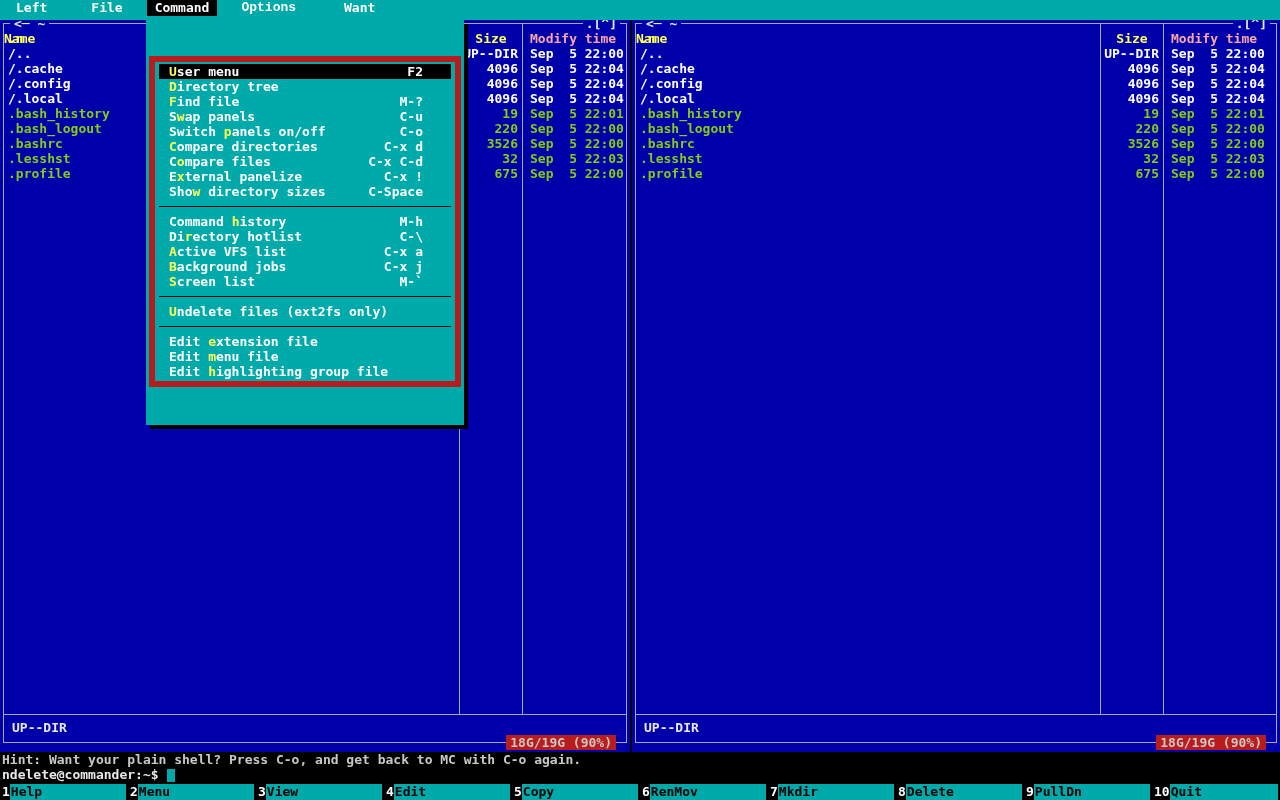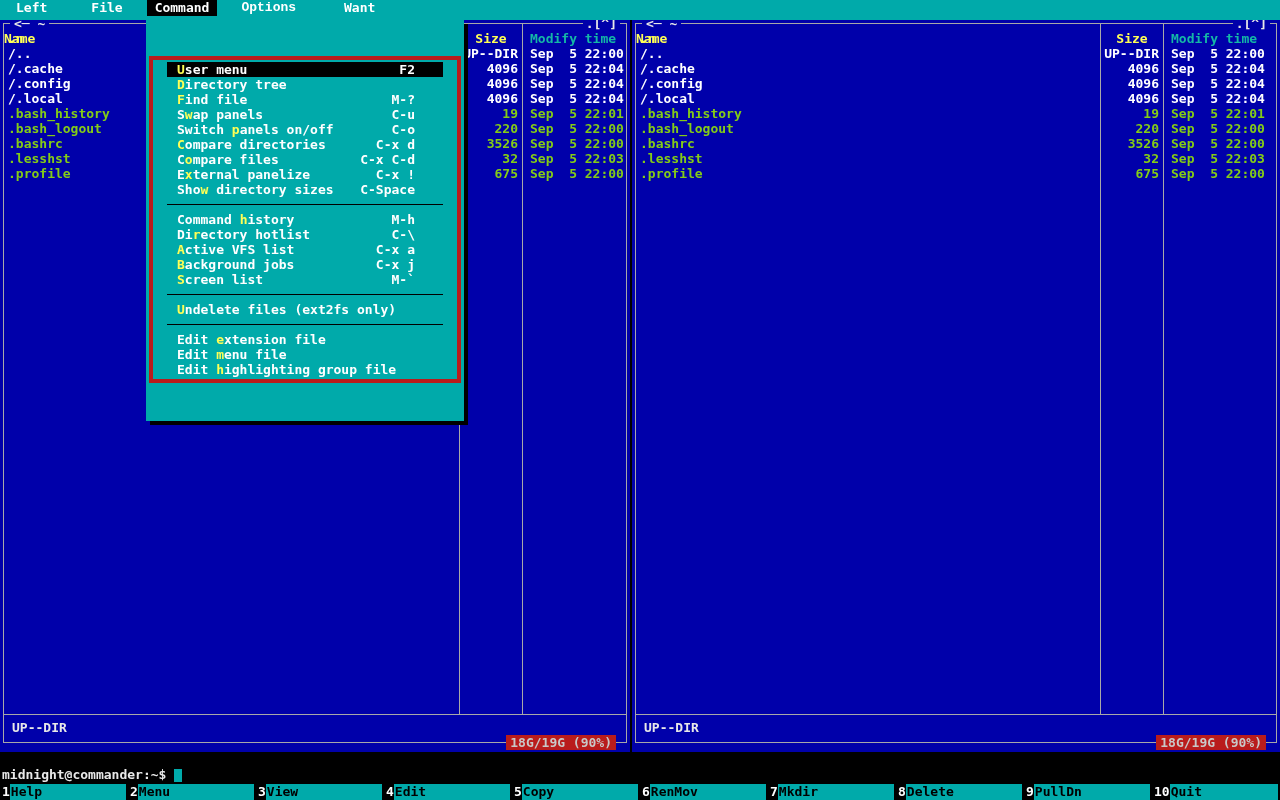--- a/index.html
+++ b/index.html
@@ -20,21 +20,21 @@
   
   .panel { position:absolute; top:16px; height:736px; background:#0000AA; }
   .panel.left  { left:0;   width:630px; }
   .panel.right { left:632px; width:648px; }
   .p-frame { position:absolute; left:3px; right:3px; top:7px; bottom:9px; border:1px solid #A8A8A8; }
   .p-path   { position:absolute; top:0; left:10px;  height:15px; background:#0000AA; padding:0 4px; color:#E8E8E8; z-index:2; }
   .p-corner { position:absolute; top:0; right:10px; height:15px; background:#0000AA; padding:0 3px; color:#E8E8E8; z-index:2; }
   .p-sort    { position:absolute; top:15px; left:8px;  color:#FFFF55; }
   .p-colname { position:absolute; top:15px; left:4px;  width:455px; text-align:left; color:#FFFF55; }
   .p-colsize { position:absolute; top:15px; left:460px; width:62px; text-align:center; color:#FFFF55; }
-  .p-coltime { position:absolute; top:15px; left:530px; color:#14b8a6; }
+  .p-coltime { position:absolute; top:15px; left:530px; color:#fca5a5; }
   .p-sep { position:absolute; top:8px; bottom:38px; width:1px; background:#A8A8A8; }
   .p-sep.s1 { left:459px; } .p-sep.s2 { left:522px; }
   .panel.right .p-sep.s1 { left:468px; } .panel.right .p-sep.s2 { left:531px; }
   .panel.right .p-colsize { left:469px; }
   .panel.right .p-coltime { left:539px; }
   .panel.right .p-colname { width:464px; }
   .p-rows { position:absolute; top:30px; left:4px; right:4px; }
   .p-row { position:relative; height:15px; }
   .p-row.dir  { color:#FFFFFF; }
   .p-row.file { color:#84cc16; }
@@ -43,21 +43,21 @@
   .p-row .t { position:absolute; left:526px; }
   .panel.right .p-row .s { left:399px; }
   .panel.right .p-row .t { left:535px; }
   .p-divider { position:absolute; left:4px; right:4px; top:698px; height:1px; background:#A8A8A8; }
   .p-mini { position:absolute; top:704px; left:12px; color:#E8E8E8; }
   .p-free { position:absolute; top:719px; right:14px; background:#b91c1c; padding:0 4px; color:#C8C8C8; }
 
   
   .dropdown { position:absolute; left:146px; top:20px; width:318px; background:#00AAAA;
               padding:6px 3px 8px 3px; box-shadow:4px 4px 0 #000; z-index:10; }
-  .dd-inner { border:4px solid #b91c1c; padding:2px 14px; }
+  .dd-inner { border:6px solid #b91c1c; padding:2px 4px; }
   .m-row { position:relative; height:15px; color:#FFFFFF; padding:0 10px; }
   .m-row .hot { color:#FFFF55; }
   .m-row .key { position:absolute; right:28px; }
   .m-row.sel { background:#000; }
   .m-sep { position:relative; height:15px; }
   .m-sep .line { position:absolute; left:0; right:0; top:7px; height:1px; background:#000; }
 
   
   .hint   { position:absolute; top:752px; left:2px; color:#C8C8C8; height:15px; }
   .prompt { position:absolute; top:767px; left:2px; color:#E8E8E8; height:15px; }
@@ -108,18 +108,19 @@
     <div class="p-divider"></div>
     <div class="p-mini">UP--DIR</div>
     <span class="p-free">18G/19G (90%)</span>
   </div>
 
   
   <div class="dropdown">
     <div class="dd-inner"><div class="m-row sel"><span></span><span class="hot">U</span><span>ser menu</span><span class="key">F2</span></div><div class="m-row"><span></span><span class="hot">D</span><span>irectory tree</span></div><div class="m-row"><span></span><span class="hot">F</span><span>ind file</span><span class="key">M-?</span></div><div class="m-row"><span>S</span><span class="hot">w</span><span>ap panels</span><span class="key">C-u</span></div><div class="m-row"><span>Switch </span><span class="hot">p</span><span>anels on/off</span><span class="key">C-o</span></div><div class="m-row"><span></span><span class="hot">C</span><span>ompare directories</span><span class="key">C-x d</span></div><div class="m-row"><span>C</span><span class="hot">o</span><span>mpare files</span><span class="key">C-x C-d</span></div><div class="m-row"><span>E</span><span class="hot">x</span><span>ternal panelize</span><span class="key">C-x !</span></div><div class="m-row"><span>Sho</span><span class="hot">w</span><span> directory sizes</span><span class="key">C-Space</span></div><div class="m-sep"><div class="line"></div></div><div class="m-row"><span>Command </span><span class="hot">h</span><span>istory</span><span class="key">M-h</span></div><div class="m-row"><span>Di</span><span class="hot">r</span><span>ectory hotlist</span><span class="key">C-\</span></div><div class="m-row"><span></span><span class="hot">A</span><span>ctive VFS list</span><span class="key">C-x a</span></div><div class="m-row"><span></span><span class="hot">B</span><span>ackground jobs</span><span class="key">C-x j</span></div><div class="m-row"><span></span><span class="hot">S</span><span>creen list</span><span class="key">M-`</span></div><div class="m-sep"><div class="line"></div></div><div class="m-row"><span></span><span class="hot">U</span><span>ndelete files (ext2fs only)</span></div><div class="m-sep"><div class="line"></div></div><div class="m-row"><span>Edit </span><span class="hot">e</span><span>xtension file</span></div><div class="m-row"><span>Edit </span><span class="hot">m</span><span>enu file</span></div><div class="m-row"><span>Edit </span><span class="hot">h</span><span>ighlighting group file</span></div></div>
   </div>
 
+  <div class="hint">Hint: Want your plain shell? Press C-o, and get back to MC with C-o again.</div>
 
-  <div class="prompt"><span>midnight@commander:~$</span><span class="cursor"></span></div>
+  <div class="prompt"><span>ndelete@commander:~$</span><span class="cursor"></span></div>
 
   <div class="keybar"><div class="kb-btn"><span class="kb-num">1</span><span class="kb-label">Help</span></div><div class="kb-btn"><span class="kb-num">2</span><span class="kb-label">Menu</span></div><div class="kb-btn"><span class="kb-num">3</span><span class="kb-label">View</span></div><div class="kb-btn"><span class="kb-num">4</span><span class="kb-label">Edit</span></div><div class="kb-btn"><span class="kb-num">5</span><span class="kb-label">Copy</span></div><div class="kb-btn"><span class="kb-num">6</span><span class="kb-label">RenMov</span></div><div class="kb-btn"><span class="kb-num">7</span><span class="kb-label">Mkdir</span></div><div class="kb-btn"><span class="kb-num">8</span><span class="kb-label">Delete</span></div><div class="kb-btn"><span class="kb-num">9</span><span class="kb-label">PullDn</span></div><div class="kb-btn"><span class="kb-num">10</span><span class="kb-label">Quit</span></div></div>
 
 </div>
 
 </body></html>

